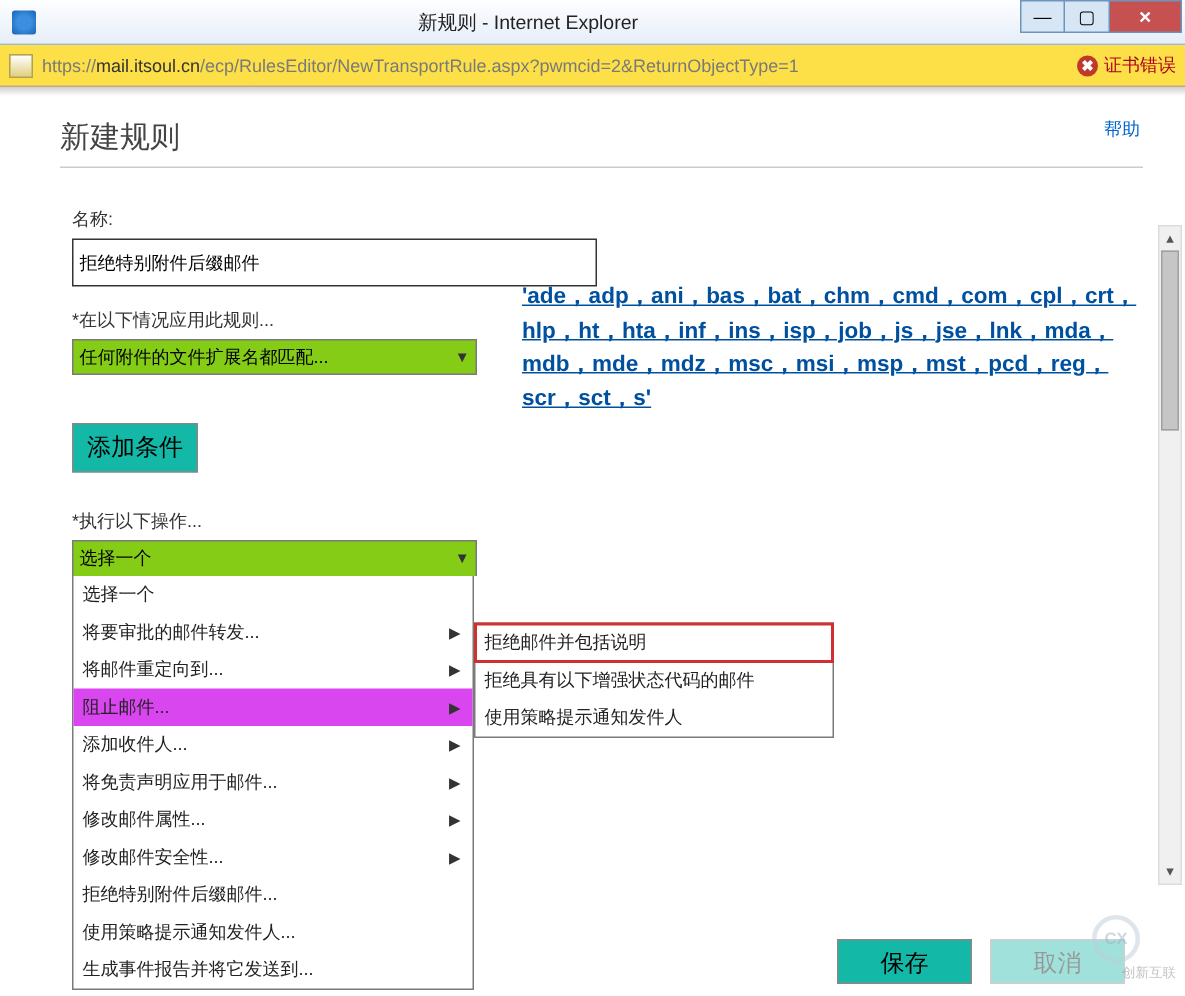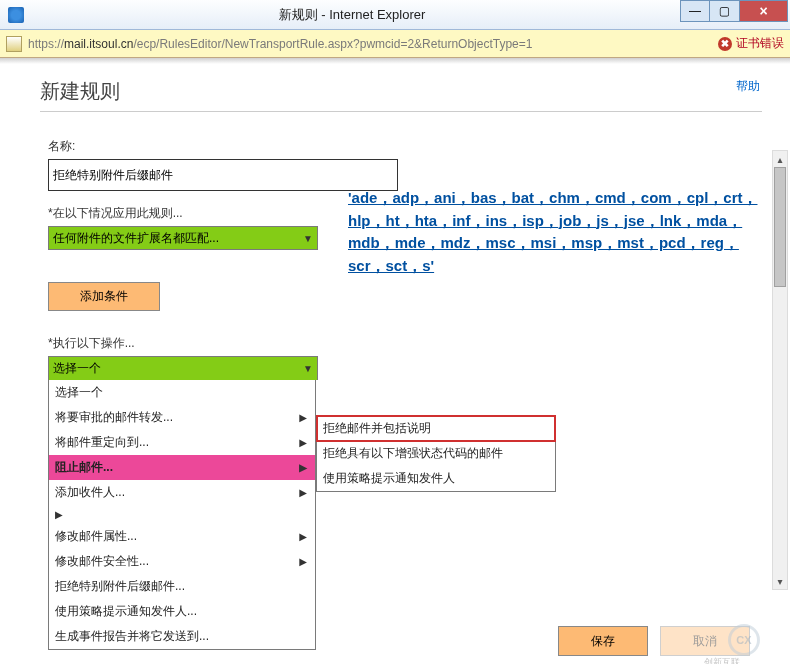--- a/index.html
+++ b/index.html
@@ -5,49 +5,49 @@
 * { box-sizing: border-box; margin: 0; padding: 0; }
 body { font-family: "Microsoft YaHei", "Segoe UI", sans-serif; font-size: 12px; background: #fff; width: 790px; height: 664px; position: relative; overflow: hidden; }
 .titlebar { height: 30px; background: linear-gradient(#fdfeff, #e6eef8); border-bottom: 1px solid #a0b8d8; display: flex; align-items: center; position: relative; }
 .titlebar-icon { width: 16px; height: 16px; margin-left: 8px; background: radial-gradient(circle, #3c8fe0 40%, #1860b0 100%); border-radius: 2px; position: relative; }
 .titlebar-title { flex: 1; text-align: center; font-size: 13px; color: #222; }
 .win-buttons { display: flex; height: 22px; margin-top: -8px; margin-right: 2px; }
 .win-btn { width: 30px; height: 22px; border: 1px solid #6c94bc; border-left: none; display: flex; align-items: center; justify-content: center; font-family: Arial; }
 .win-btn.min { background: #d7e6f5; border-left: 1px solid #6c94bc; }
 .win-btn.max { background: #d7e6f5; }
 .win-btn.close { background: #c75050; color: #fff; width: 48px; font-size: 14px; font-weight: bold; }
-.addrbar { height: 28px; background: #fef9c3; border-bottom: 1px solid #c0a882; display: flex; align-items: center; padding: 0 6px; gap: 6px; }
+.addrbar { height: 28px; background: #fde047; border-bottom: 1px solid #c0a882; display: flex; align-items: center; padding: 0 6px; gap: 6px; }
 .addrbar-icon { width:16px; height:16px; background: linear-gradient(#fff, #e0d080); border:1px solid #b0a060; }
 .addrbar-url { flex: 1; color: #7a7a7a; font-size: 12px; white-space: nowrap; overflow: hidden; }
 .addrbar-url .host { color: #333; }
 .cert-err { color: #b00020; display:flex; align-items:center; gap:4px; font-size:12px; }
 .cert-err-icon { width:14px; height:14px; border-radius:50%; background:#c0392b; color:#fff; font-size:10px; display:flex; align-items:center; justify-content:center; font-weight:bold; }
 .shadow-bar { height: 6px; background: linear-gradient(#d0d0d0, #fff); }
 .help-link { position: absolute; right: 30px; top: 78px; color: #0066cc; font-size: 12px; cursor: pointer; }
 .page { padding: 14px 28px 8px 40px; }
 .page-title { font-size: 20px; color: #444; font-weight: normal; }
 .form-area { padding: 8px 28px 0 48px; position: relative; }
 .label { color: #333; font-size: 12px; margin-top: 10px; }
 .textbox { width: 350px; height: 32px; border: 1px solid #333; padding: 2px 4px; font-size: 12px; margin-top: 4px; }
 .selectbox { width: 270px; height: 24px; border: 1px solid #7a7a7a; padding: 2px 4px; font-size: 12px; margin-top: 4px; background:#84cc16; display:flex; align-items:center; justify-content:space-between; cursor:pointer; }
 .selectbox .arrow { font-size: 10px; color:#333; }
-.btn { border: 1px solid #888; background: #fdba74; padding: 5px 31px; font-size: 12px; cursor: pointer; }
+.btn { border: 1px solid #888; background: #14b8a6; padding: 5px 9px; font-size: 16px; cursor: pointer; }
 .ext-list { position: absolute; left: 348px; top: 67px; width: 410px; font-size: 15px; color: #0050a0; text-decoration: underline; font-weight: bold; line-height: 1.5; }
 .dropdown { width: 268px; border: 1px solid #7a7a7a; border-top: none; background: #fff; }
 .dd-item { padding: 4px 6px; font-size: 12px; color: #222; display:flex; align-items:center; justify-content:space-between; cursor:pointer; }
-.dd-item.hover { background: #ec4899; font-weight: bold; }
+.dd-item.hover { background: #d946ef; }
 .dd-item .sub-arrow { font-size: 10px; color:#333; margin-right: 2px; }
 .submenu { position: absolute; left: 316px; top: 415px; width: 240px; border: 1px solid #7a7a7a; background: #fff; }
 .submenu .dd-item.highlight-box { outline: 2px solid #d03030; outline-offset: -1px; }
 .scroll-track { position: absolute; right: 2px; top: 150px; width: 16px; height: 440px; background: #f0f0f0; border: 1px solid #dcdcdc; }
 .scroll-up, .scroll-down { height: 16px; display:flex; align-items:center; justify-content:center; color:#555; font-size:10px; cursor:pointer; }
 .scroll-thumb { position:absolute; top:16px; left:1px; width:12px; height:120px; background:#c6c6c6; border:1px solid #a0a0a0; cursor:pointer; }
 .footer { position:absolute; bottom: 8px; right: 40px; display:flex; gap: 12px; }
 .footer .btn { width: 90px; height: 30px; }
-.watermark { position:absolute; right:6px; bottom:0; width:80px; height:40px; opacity:0.5; font-size:9px; color:#888; text-align:left; }
+.watermark { position:absolute; right:6px; bottom:14px; width:80px; height:40px; opacity:0.5; font-size:9px; color:#888; text-align:right; }
 .watermark-circle { width:32px; height:32px; border:3px solid #bfcdd8; border-radius:50%; margin:0 auto; display:flex; align-items:center; justify-content:center; color:#9db0c0; font-weight:bold; font-size:11px; }
 hr.sep { border:none; border-top:1px solid #ccc; margin-top:6px; }
 </style>
 </head>
 <body>
 
 <div class="titlebar">
   <div class="titlebar-icon"></div>
   <div class="titlebar-title">新规则 - Internet Explorer</div>
   <div class="win-buttons">
@@ -113,20 +113,21 @@
       </div>
     <div class="dd-item hover">
         <span>阻止邮件...</span>
         <span class="sub-arrow">▶</span>
       </div>
     <div class="dd-item">
         <span>添加收件人...</span>
         <span class="sub-arrow">▶</span>
       </div>
     <div class="dd-item">
+        <span>将免责声明应用于邮件...</span>
         <span class="sub-arrow">▶</span>
       </div>
     <div class="dd-item">
         <span>修改邮件属性...</span>
         <span class="sub-arrow">▶</span>
       </div>
     <div class="dd-item">
         <span>修改邮件安全性...</span>
         <span class="sub-arrow">▶</span>
       </div>

